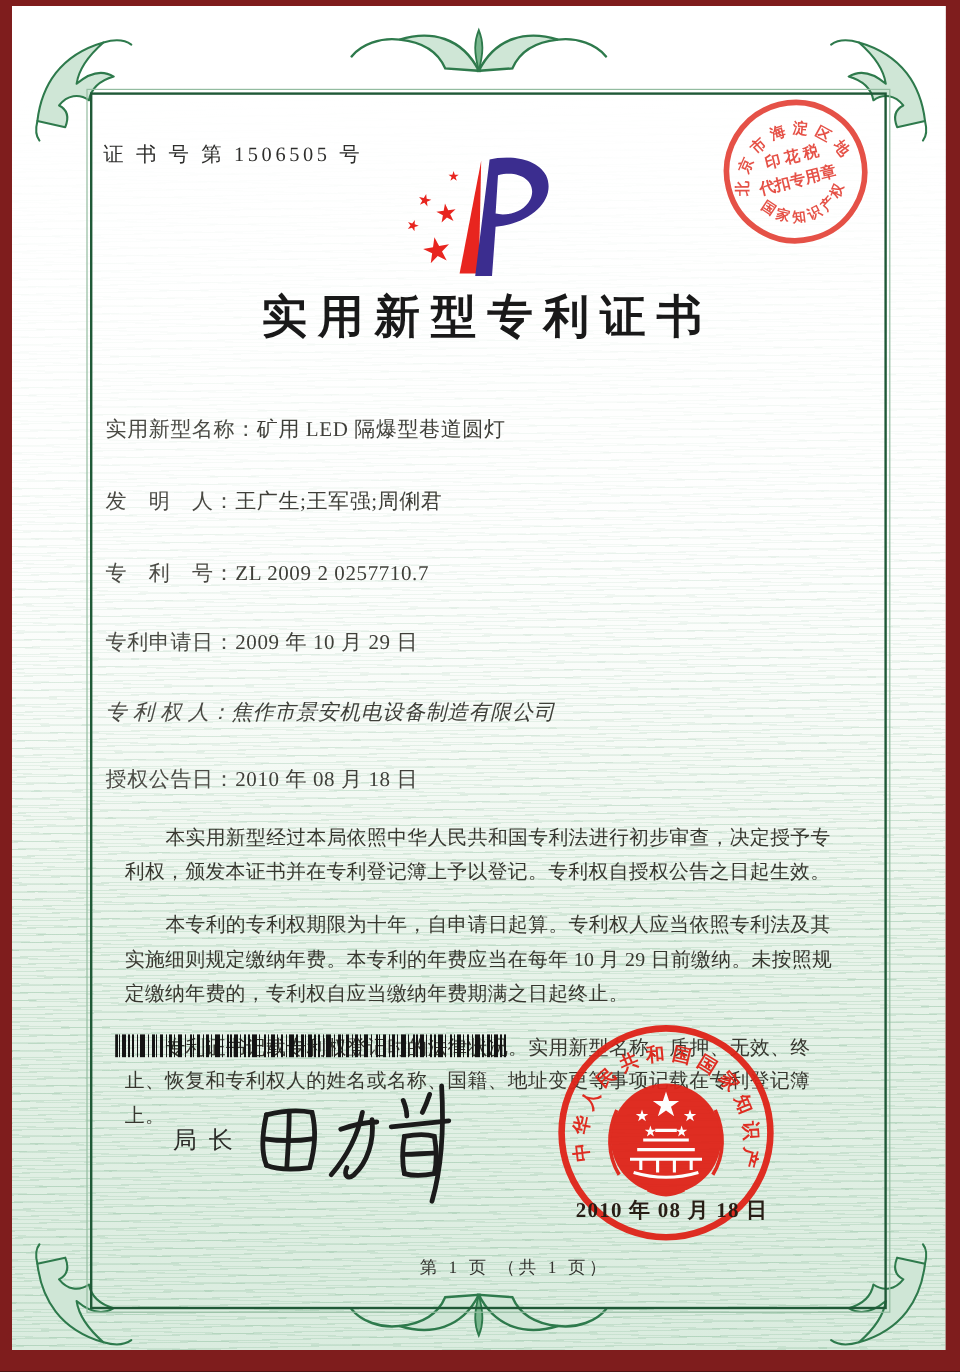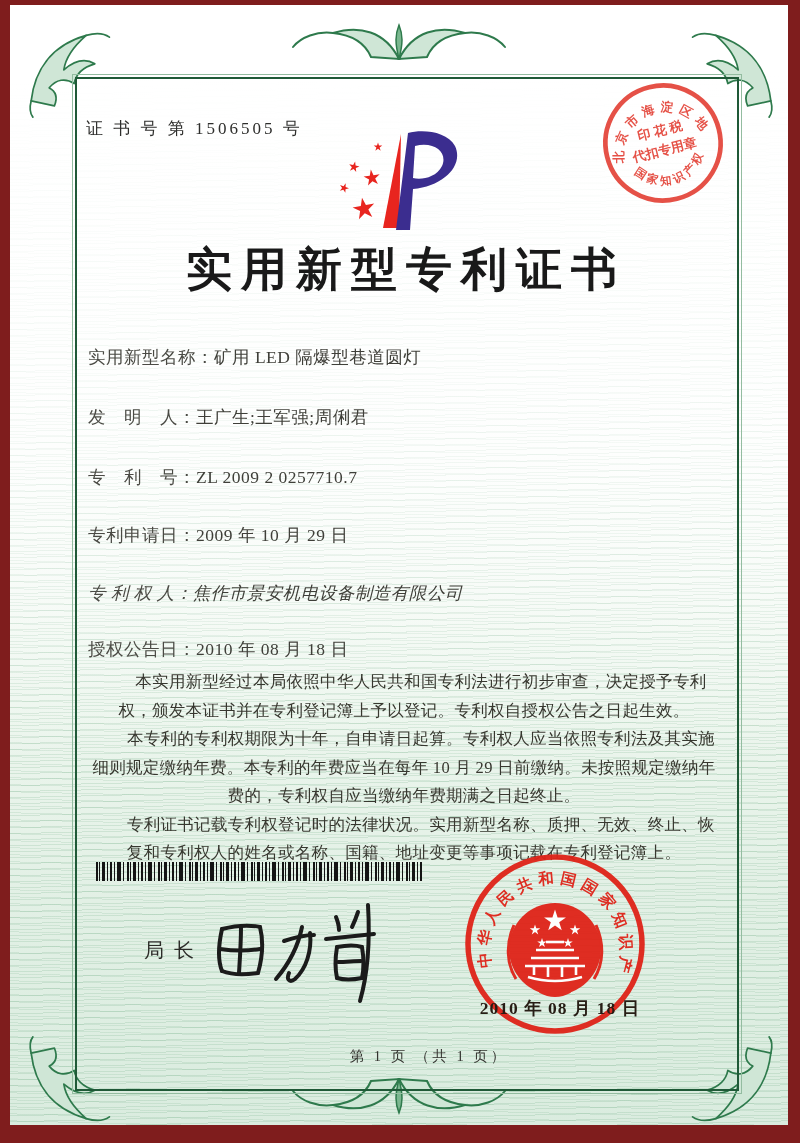--- a/index.html
+++ b/index.html
@@ -10,28 +10,28 @@
     background-image:
       linear-gradient(180deg, rgba(255,255,255,1) 6%, rgba(255,255,255,.72) 34%, rgba(255,255,255,0) 68%),
       repeating-linear-gradient(178.6deg, rgba(104,168,126,.20) 0 1px, rgba(0,0,0,0) 1px 6px),
       repeating-linear-gradient(181.4deg, rgba(104,168,126,.16) 0 1px, rgba(0,0,0,0) 1px 7px),
       linear-gradient(180deg,#ffffff 0%,#fbfdfb 40%,#edf6ee 62%,#e2f0e5 80%,#daecdf 100%);
   }
   .frame{position:absolute;left:62px;top:69px;width:668px;height:1018px;border:1px solid #93bca0;}
   .frame::before{content:"";position:absolute;inset:2px;border:2px solid #1f5937;}
   .cert-no{position:absolute;left:76px;top:112px;font-size:17px;letter-spacing:3px;color:#2e2e2c;white-space:pre;}
   .title{position:absolute;left:62px;top:234px;width:668px;margin:0;text-align:center;
-         font-size:46px;font-weight:bold;letter-spacing:9px;color:#191919;}
+         font-size:38px;font-weight:bold;letter-spacing:9px;color:#191919;}
   .fields{position:absolute;left:78px;top:340px;width:640px;}
   .field{position:absolute;left:0;white-space:pre;font-size:17.5px;color:#45453f;letter-spacing:.5px;}
   .f0{top:0;} .f1{top:60px;} .f2{top:120px;} .f3{top:178px;} .f4{top:236px;font-style:italic;} .f5{top:292px;}
   .flabel{color:#4a4a44;text-align:right;}
   .fvalue{color:#3f3f39;}
   .paras{position:absolute;left:78px;top:663px;width:632px;color:#37372f;}
-  .paras p{margin:0;text-indent:2.05em;font-size:16.5px;line-height:28.5px;letter-spacing:.3px;text-align:center;}
+  .paras p{margin:16px;text-indent:2.05em;font-size:16.5px;line-height:28.5px;letter-spacing:.3px;}
   .barcode{position:absolute;left:86px;top:857px;width:328px;height:19px;
     background:
       repeating-linear-gradient(90deg,
         #141414 0 2px, rgba(0,0,0,0) 2px 3px,
         #141414 3px 4px, rgba(0,0,0,0) 4px 6px,
         #141414 6px 9px, rgba(0,0,0,0) 9px 11px,
         #141414 11px 12px, rgba(0,0,0,0) 12px 14px,
         #141414 14px 16px, rgba(0,0,0,0) 16px 18px,
         #141414 18px 19px, rgba(0,0,0,0) 19px 21px,
         #141414 21px 25px, rgba(0,0,0,0) 25px 27px,

